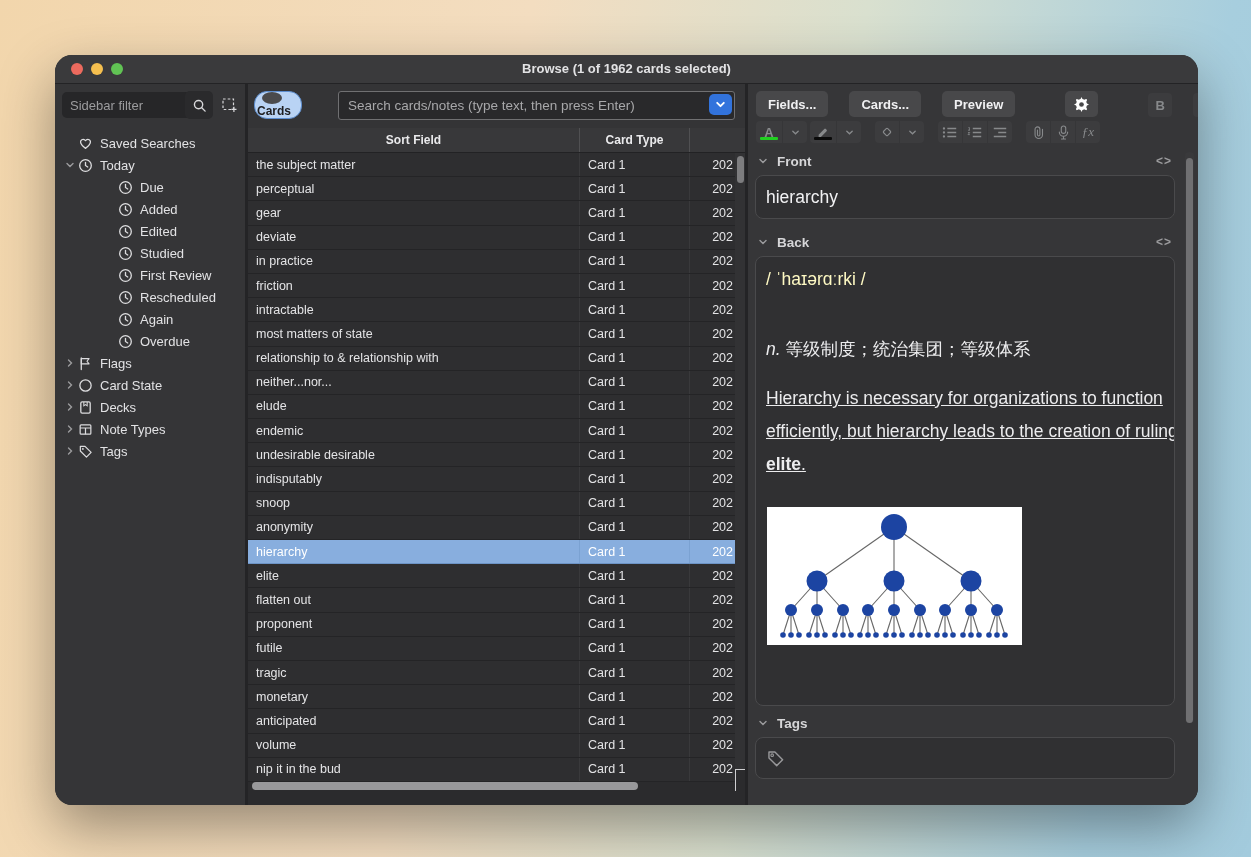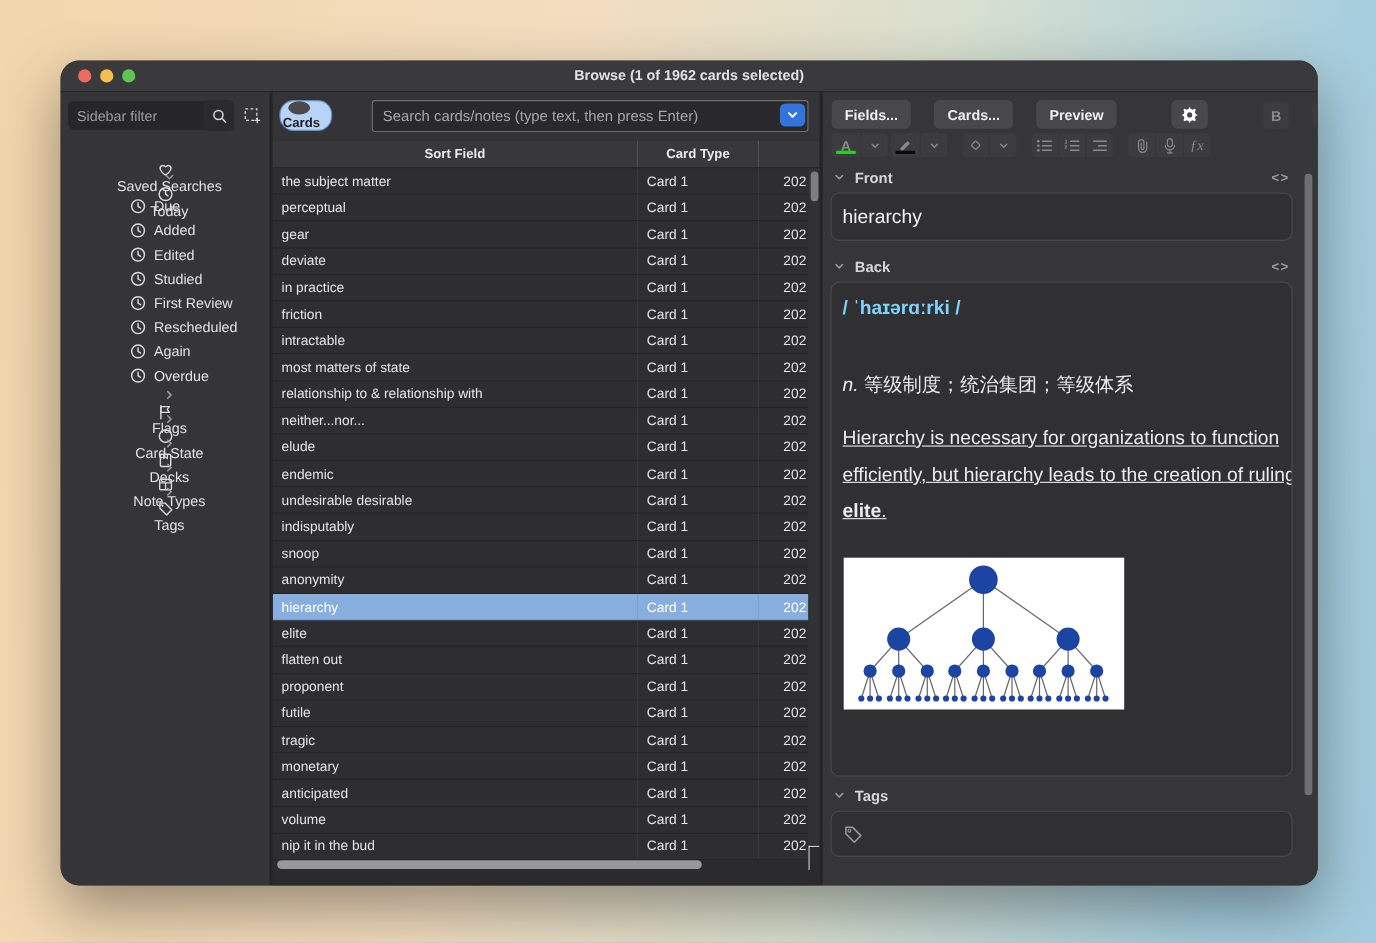--- a/index.html
+++ b/index.html
@@ -32,21 +32,21 @@
   .sb-filter{position:absolute;left:7px;top:8px;width:118px;height:26px;background:#262628;border:none;border-radius:5px;
     color:#e4e4e6;font-size:13px;padding:0 8px;font-family:inherit;}
   .sb-filter::placeholder{color:#9c9c9e;}
   .iconbtn{display:flex;align-items:center;justify-content:center;color:#d8d8da;border-radius:5px;cursor:default;}
   .sb-search{position:absolute;left:130px;top:7px;width:28px;height:28px;background:#2a2a2c;}
   .sb-select{position:absolute;left:161px;top:7px;width:26px;height:28px;}
   .tree{position:absolute;left:0;top:48px;right:0;bottom:0;font-size:13px;}
   .tree-row{height:22px;display:flex;align-items:center;color:#e2e2e4;}
   .tree-row .tw{width:14px;height:14px;display:flex;align-items:center;justify-content:center;color:#9c9c9e;flex:0 0 auto;}
   .tree-row .ti{width:16px;height:16px;margin-right:7px;display:flex;align-items:center;justify-content:center;color:#dcdcde;flex:0 0 auto;}
-  .tree-row.lvl1{padding-left:8px;flex-direction:column;}
+  .tree-row.lvl1{padding-left:8px;}
   .tree-row.lvl2{padding-left:48px;}
   .tree-label{white-space:nowrap;font-weight:500;}
   
   .mid-toprow{position:absolute;left:0;top:0;right:0;height:44px;}
   .cards-toggle{position:absolute;left:6px;top:7px;height:26px;border-radius:13px;background:#b9d3f4;border:1px solid #5d8ed0;
     display:flex;align-items:center;padding:0 10px 0 2px;flex-direction:column;}
   .cards-knob{width:20px;height:20px;border-radius:50%;background:#4a4a4c;margin-right:5px;}
   .cards-toggle-label{font-size:12px;font-weight:bold;color:#1d1d1f;}
   .search-wrap{position:absolute;left:90px;top:7px;right:10px;height:27px;background:#29292b;border:1px solid #707072;border-radius:3px;}
   .search-input{position:absolute;left:0;top:0;right:30px;height:100%;background:transparent;border:none;color:#0ea5e9;
@@ -91,21 +91,21 @@
   .grp .fmt.mid{border-radius:0;}
   .colorA{position:relative;font-weight:bold;font-size:13px;width:26px;}
   .colorbar{position:absolute;left:4px;right:4px;bottom:3px;height:3px;border-radius:1px;}
   .editor{position:absolute;left:0;top:66px;right:16px;bottom:0;}
   .field-head{display:flex;align-items:center;height:22px;padding:0 10px;color:#d6d6d8;font-size:13.5px;font-weight:bold;}
   .field-head .chev{color:#9c9c9e;margin-right:9px;display:flex;}
   .field-head .html-toggle{margin-left:auto;color:#9c9c9e;font-size:12px;font-weight:bold;letter-spacing:1px;}
   .field-box{margin:3px 7px 0 7px;background:#303032;border:1px solid #4a4a4c;border-radius:8px;box-sizing:border-box;}
   .front-box{height:44px;display:flex;align-items:center;padding:0 10px;font-size:17.5px;color:#f2f2f4;}
   .back-box{height:450px;padding:12px 10px;overflow:hidden;}
-  .back-ipa{font-size:17.5px;color:#7dd3fc;font-weight:bold;}
+  .back-ipa{font-size:17.5px;color:#fef9c3;}
   .back-def{margin-top:47px;font-size:17.5px;color:#ececee;}
   .back-def .pos{font-style:italic;}
   .back-example{margin-top:21px;font-size:17.5px;line-height:1.88;color:#ececee;width:412px;text-decoration:underline;}
   .tree-img{margin-top:26px;margin-left:1px;width:255px;height:138px;background:#fff;display:block;}
   .tags-head{margin-top:6px;}
   .tags-box{height:42px;display:flex;align-items:center;padding:0 10px;color:#98989a;}
   .ed-scroll{position:absolute;right:4px;top:68px;width:9px;bottom:82px;background:#39393b;border-radius:4px;}
   .ed-thumb{position:absolute;left:1px;top:6px;width:7px;height:565px;border-radius:4px;background:#707072;}
   svg{display:block;}
 </style>

